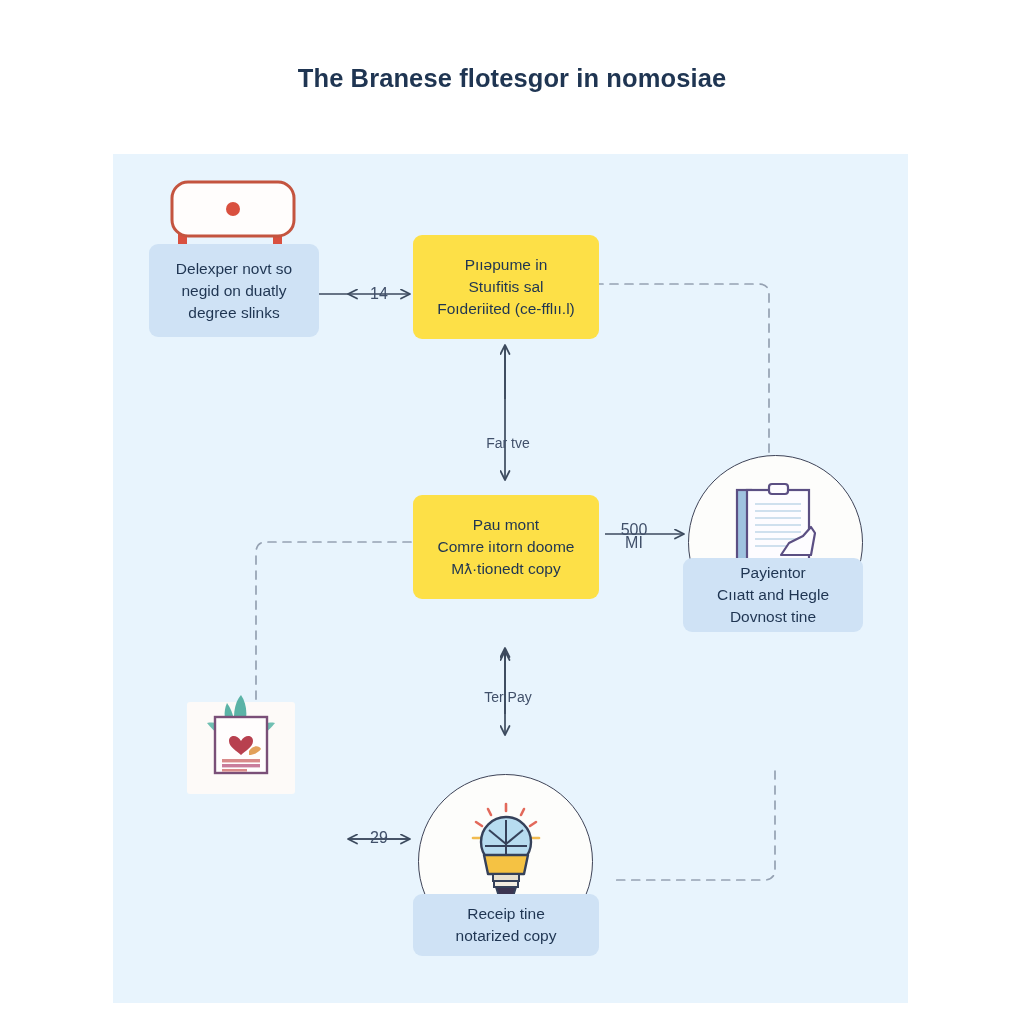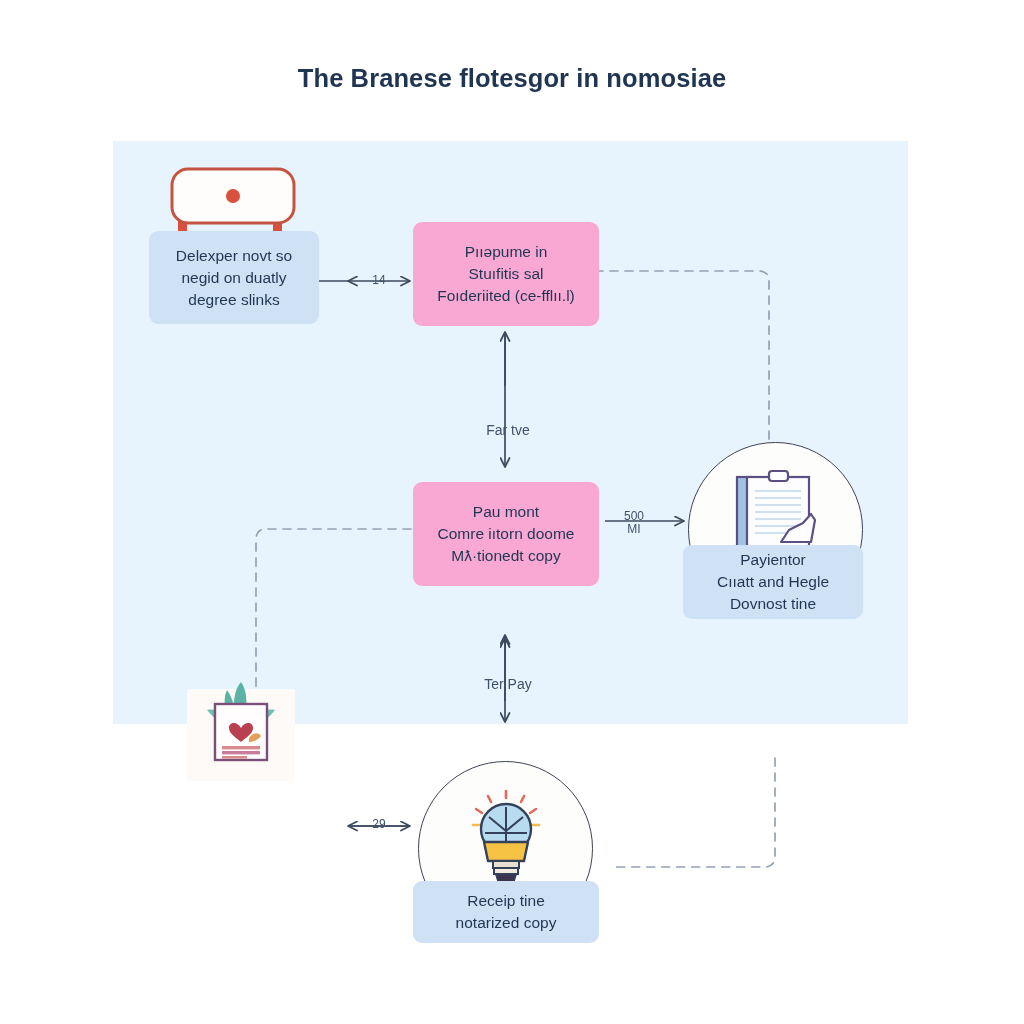--- a/index.html
+++ b/index.html
@@ -16,22 +16,22 @@
     text-align:center;
     font-size:25.5px;line-height:33px;font-weight:700;
     color:#1f3552;letter-spacing:.1px;
     filter:blur(.18px);
     margin-top:44px;
   }
   #title .tline{display:block;}
 
   
   #canvas{
-    position:absolute;left:113px;top:141px;
-    width:795px;height:583px;
+    position:absolute;left:113px;top:154px;
+    width:795px;height:849px;
     background:#e8f4fd;
   }
 
   
   #wires{position:absolute;left:0;top:0;width:795px;height:827px;}
 
   
   .nbox{
     position:absolute;
     background:#cfe2f5;
@@ -39,21 +39,21 @@
     color:#1d3category;
     color:#1f3552;
     font-size:15.5px;line-height:22px;
     font-weight:400;
     text-align:center;
     display:flex;align-items:center;justify-content:center;
     padding:8px 10px;
     box-sizing:border-box;
     filter:blur(.15px);
   }
-  .nbox.pale2{background:#f9a8d4;}
+  .nbox.pale2{background:#fde047;}
 
   
   .iconwrap{position:absolute;}
 
   .circ{
     position:absolute;
     border-radius:50%;
     background:#fdfdfb;
     border:1.4px solid #3e4357;
     box-sizing:border-box;
@@ -61,21 +61,21 @@
 
   .whitecard{
     position:absolute;
     background:#fdfaf8;
     border-radius:3px;
   }
 
   
   .alabel{
     position:absolute;
-    font-size:12px;
+    font-size:16px;
     color:#41506a;
     text-align:center;
     line-height:13px;
     filter:blur(.2px);
     white-space:pre-line;
   }
   .alabel.vert{font-size:14px;}
 </style>
 </head>
 <body>

